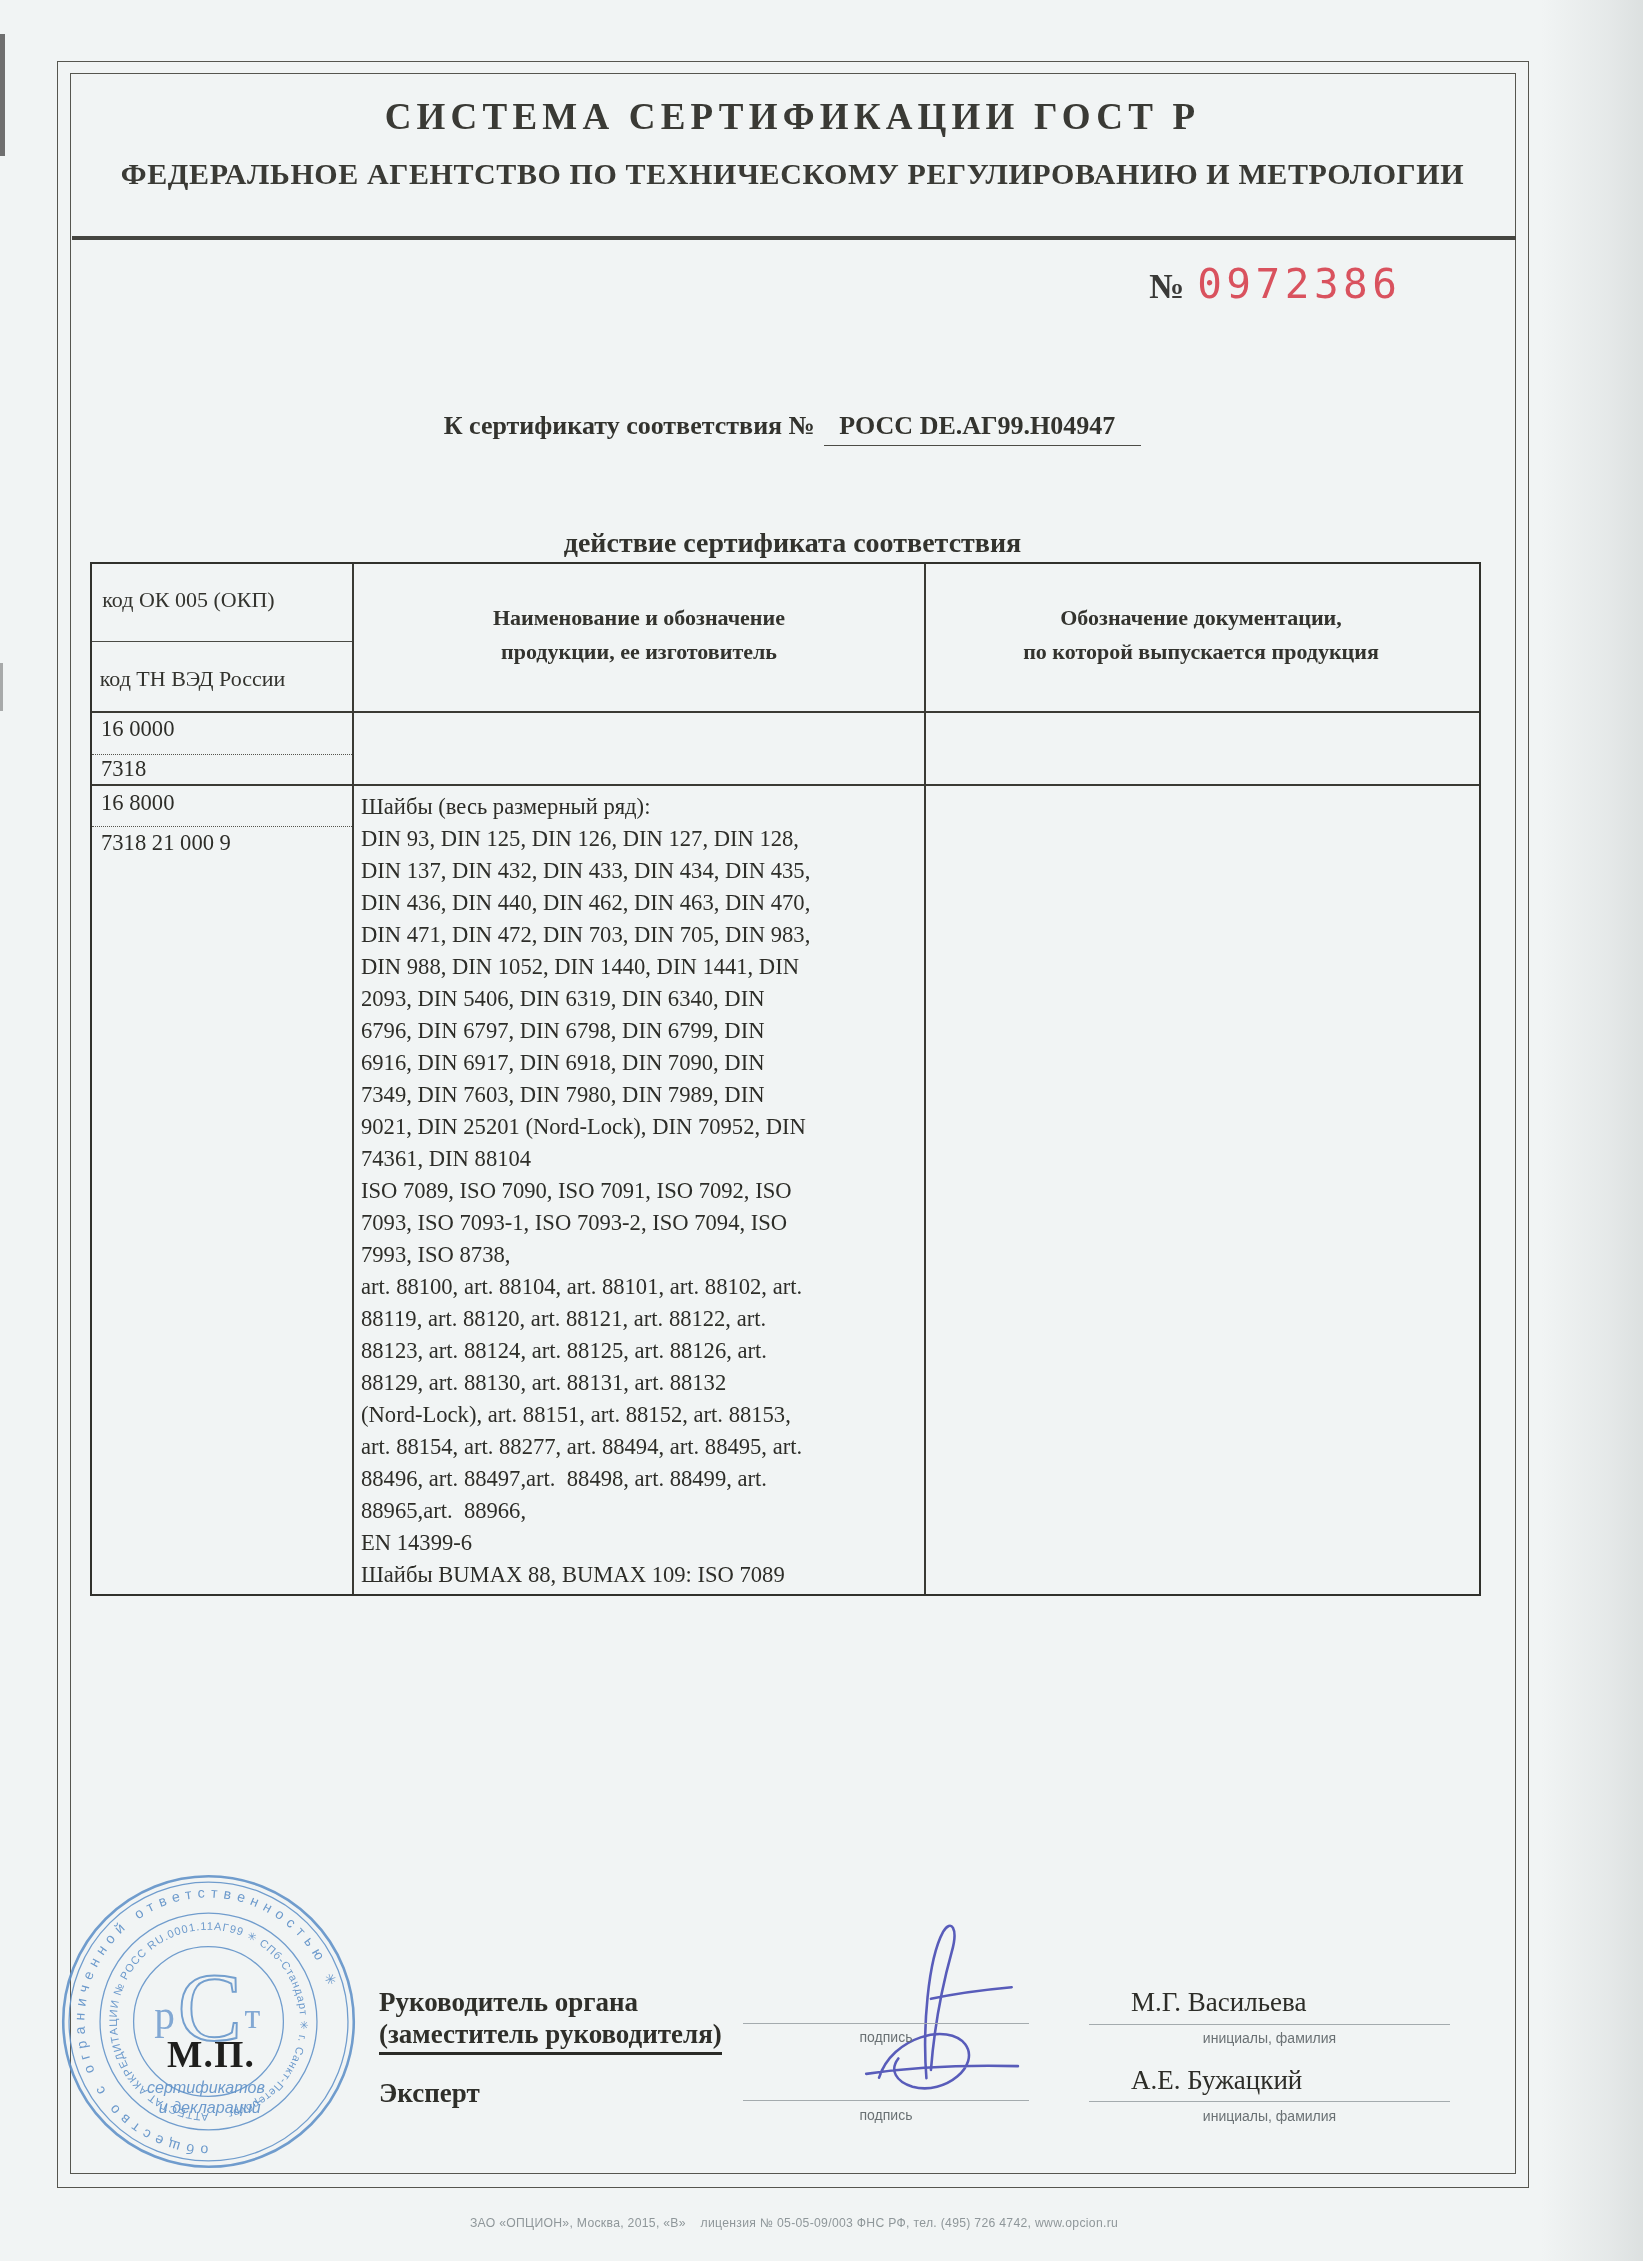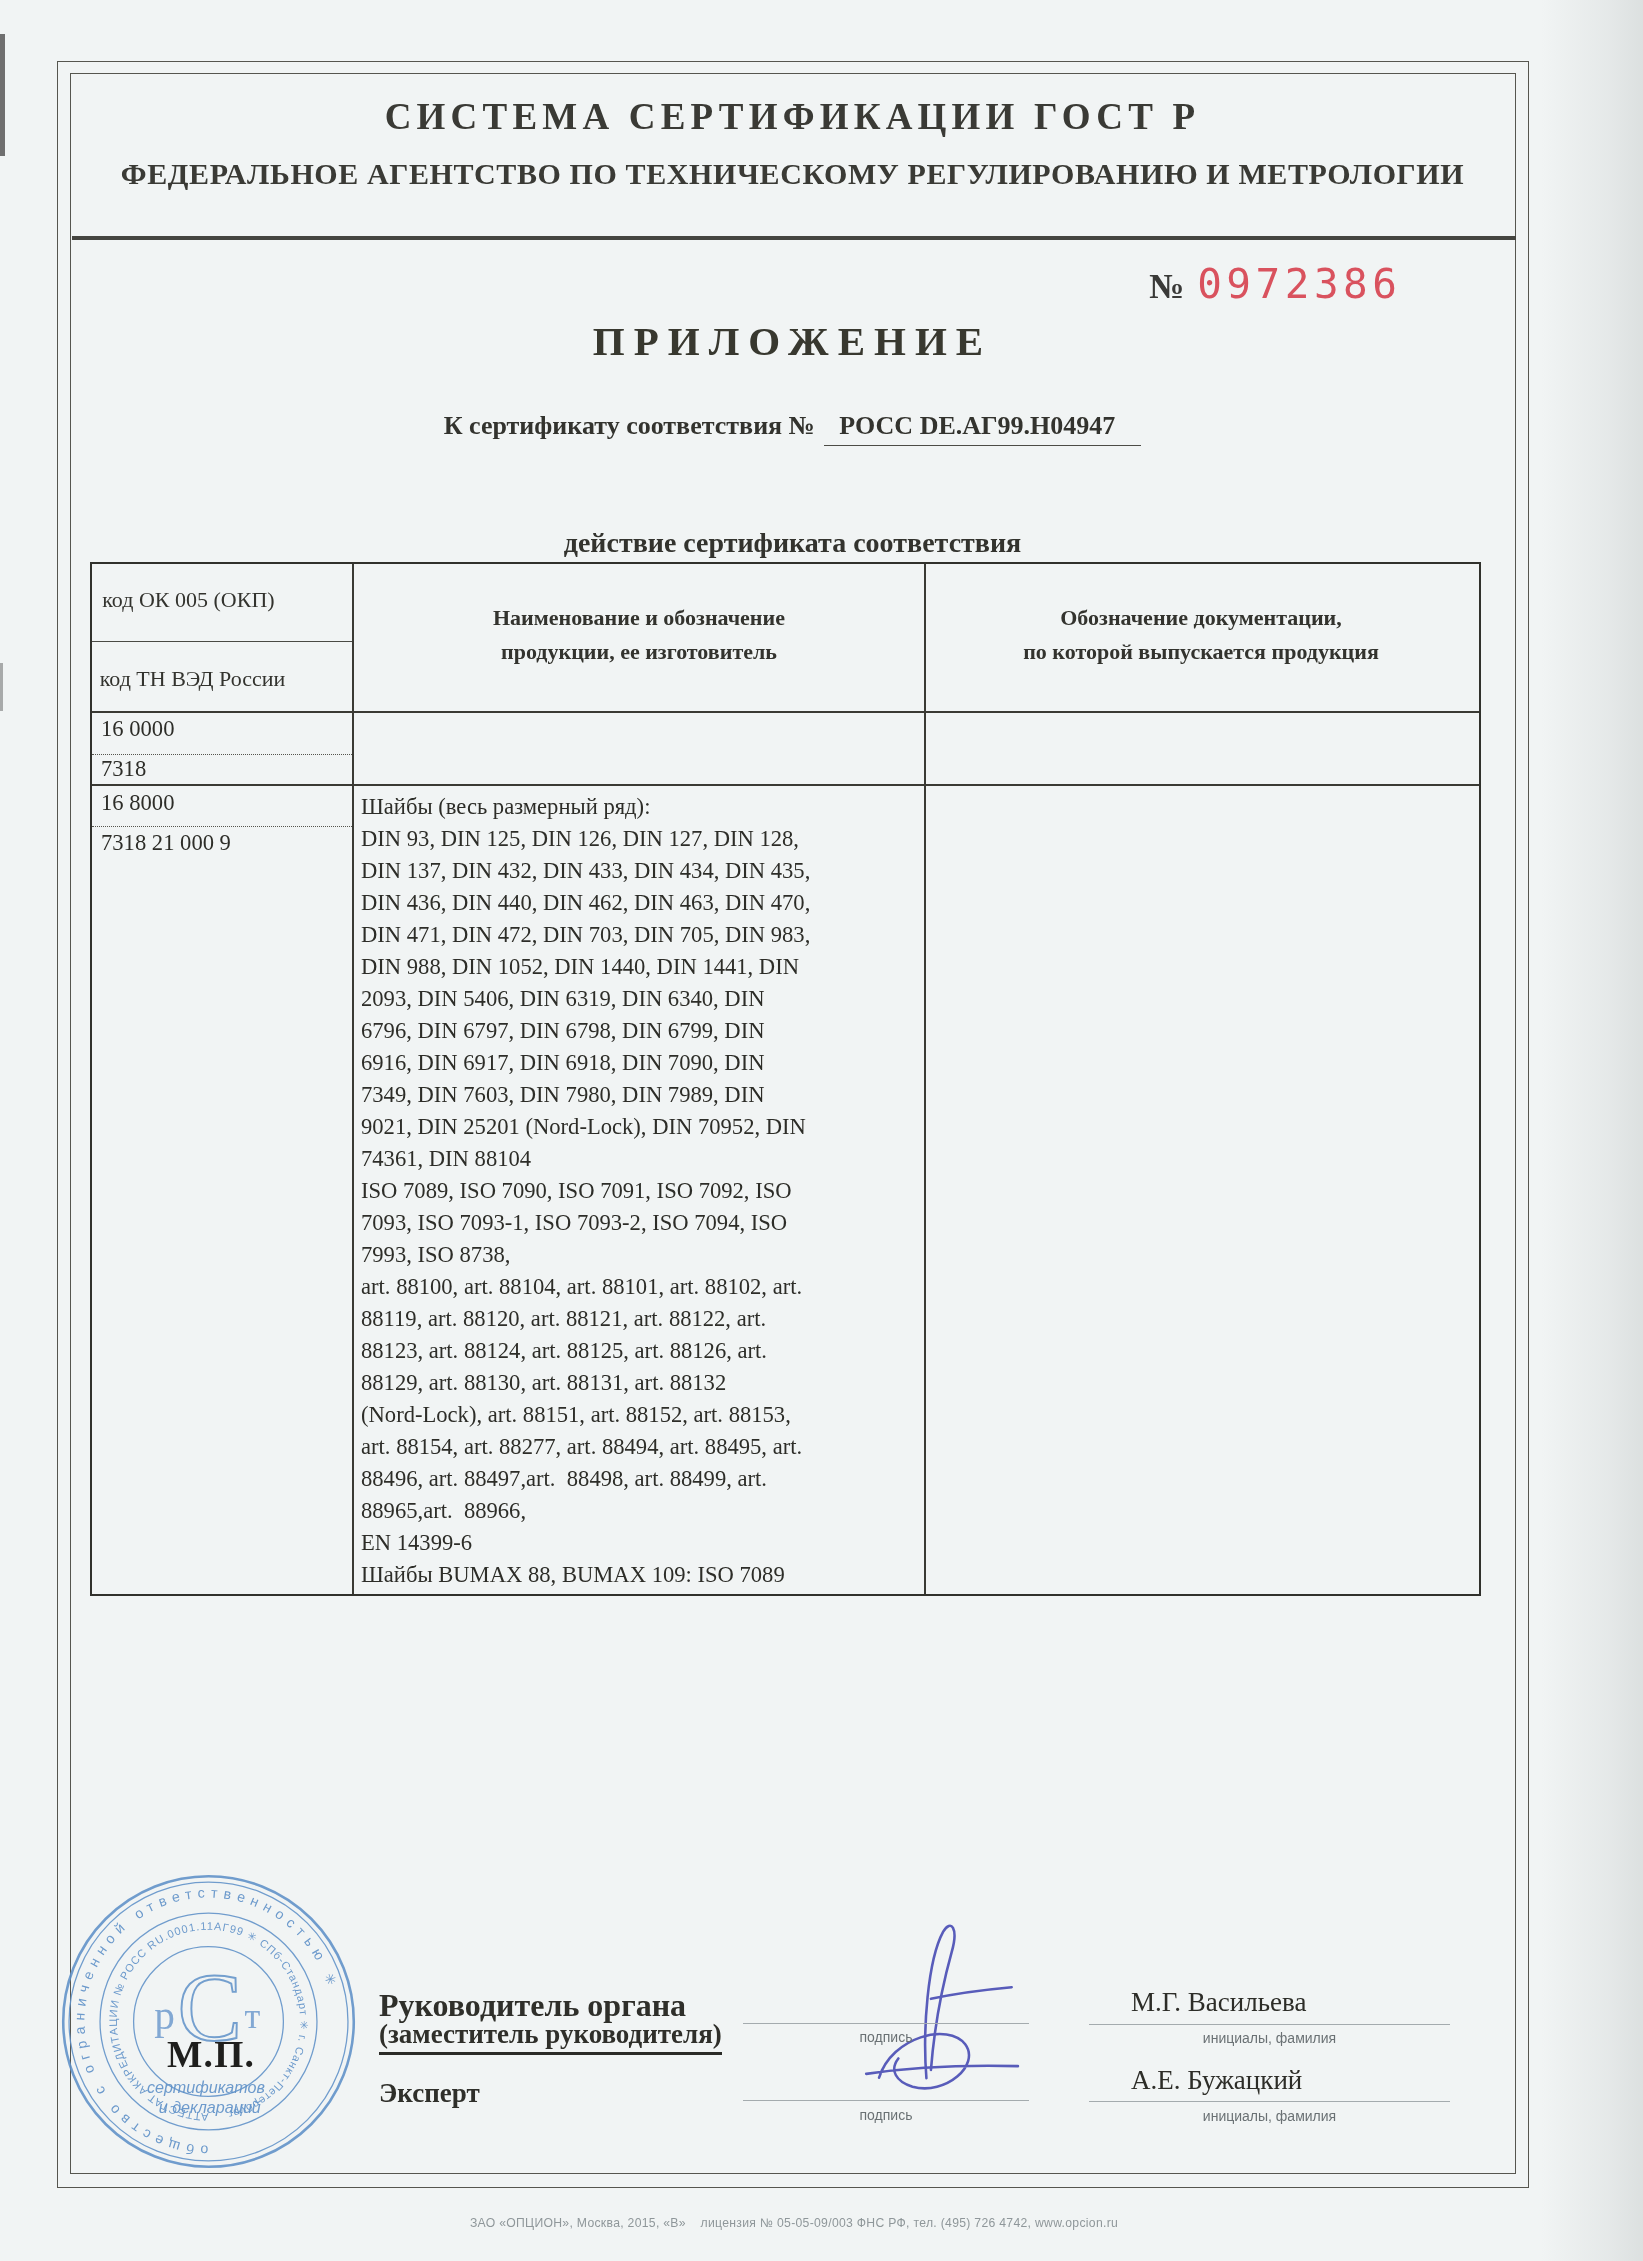--- a/index.html
+++ b/index.html
@@ -55,21 +55,21 @@
   .dotted { border-top:1.9px dotted #55554e; width:260px; left:0; }
   .r1-okp { left:9px; top:152px; }
   .r1-dot { top:190px; }
   .r1-tnved { left:9px; top:192px; }
   .r2-okp { left:9px; top:226px; }
   .r2-dot { top:262px; }
   .r2-tnved { left:9px; top:266px; }
   .r2-product { left:269px; top:227px; width:560px; font-size:22.6px; line-height:32px;
     white-space:pre-line; color:#2d2d28; }
   
-  .role1 { left:379px; top:1987px; font-size:32px; font-weight:bold; color:#2f2f2a; }
+  .role1 { left:379px; top:1987px; font-size:27px; font-weight:bold; color:#2f2f2a; }
   .role2 { left:379px; top:2019px; font-size:27px; font-weight:bold; color:#2f2f2a; }
   .role2 span { border-bottom:3.2px solid #2b2b27; padding-bottom:3px; }
   .role3 { left:379px; top:2078px; font-size:27px; font-weight:bold; color:#2f2f2a; }
   .sigline { height:1.3px; background:#a4abae; }
   .sig-l1 { left:743px; top:2023px; width:286px; }
   .sig-l2 { left:743px; top:2100px; width:286px; }
   .cap { font-family:"Liberation Sans",sans-serif; font-size:14px; color:#6a7174; text-align:center; }
   .cap-s1 { left:743px; top:2029px; width:286px; }
   .cap-s2 { left:743px; top:2107px; width:286px; }
   .name { font-size:27px; color:#2d2d28; }
@@ -102,21 +102,20 @@
 
   <div class="abs hdr1">СИСТЕМА СЕРТИФИКАЦИИ ГОСТ Р</div>
   <div class="abs hdr2">ФЕДЕРАЛЬНОЕ АГЕНТСТВО ПО ТЕХНИЧЕСКОМУ РЕГУЛИРОВАНИЮ И МЕТРОЛОГИИ</div>
   <div class="abs hdr-rule"></div>
 
   <div class="abs doc-num">
     <span class="nosign">№</span>
     <span class="digits">0972386</span>
   </div>
 
-  <div class="abs title">ПРИЛОЖЕНИЕ</div>
   <div class="abs certline">
     <span>К сертификату соответствия №</span><span class="cert-val">РОСС DE.АГ99.Н04947</span>
   </div>
   <div class="abs sub2">действие сертификата соответствия</div>
 
   <div class="abs tbl">
     <div class="abs v1"></div>
     <div class="abs v2"></div>
     <div class="abs h-head"></div>
     <div class="abs h-row1"></div>

